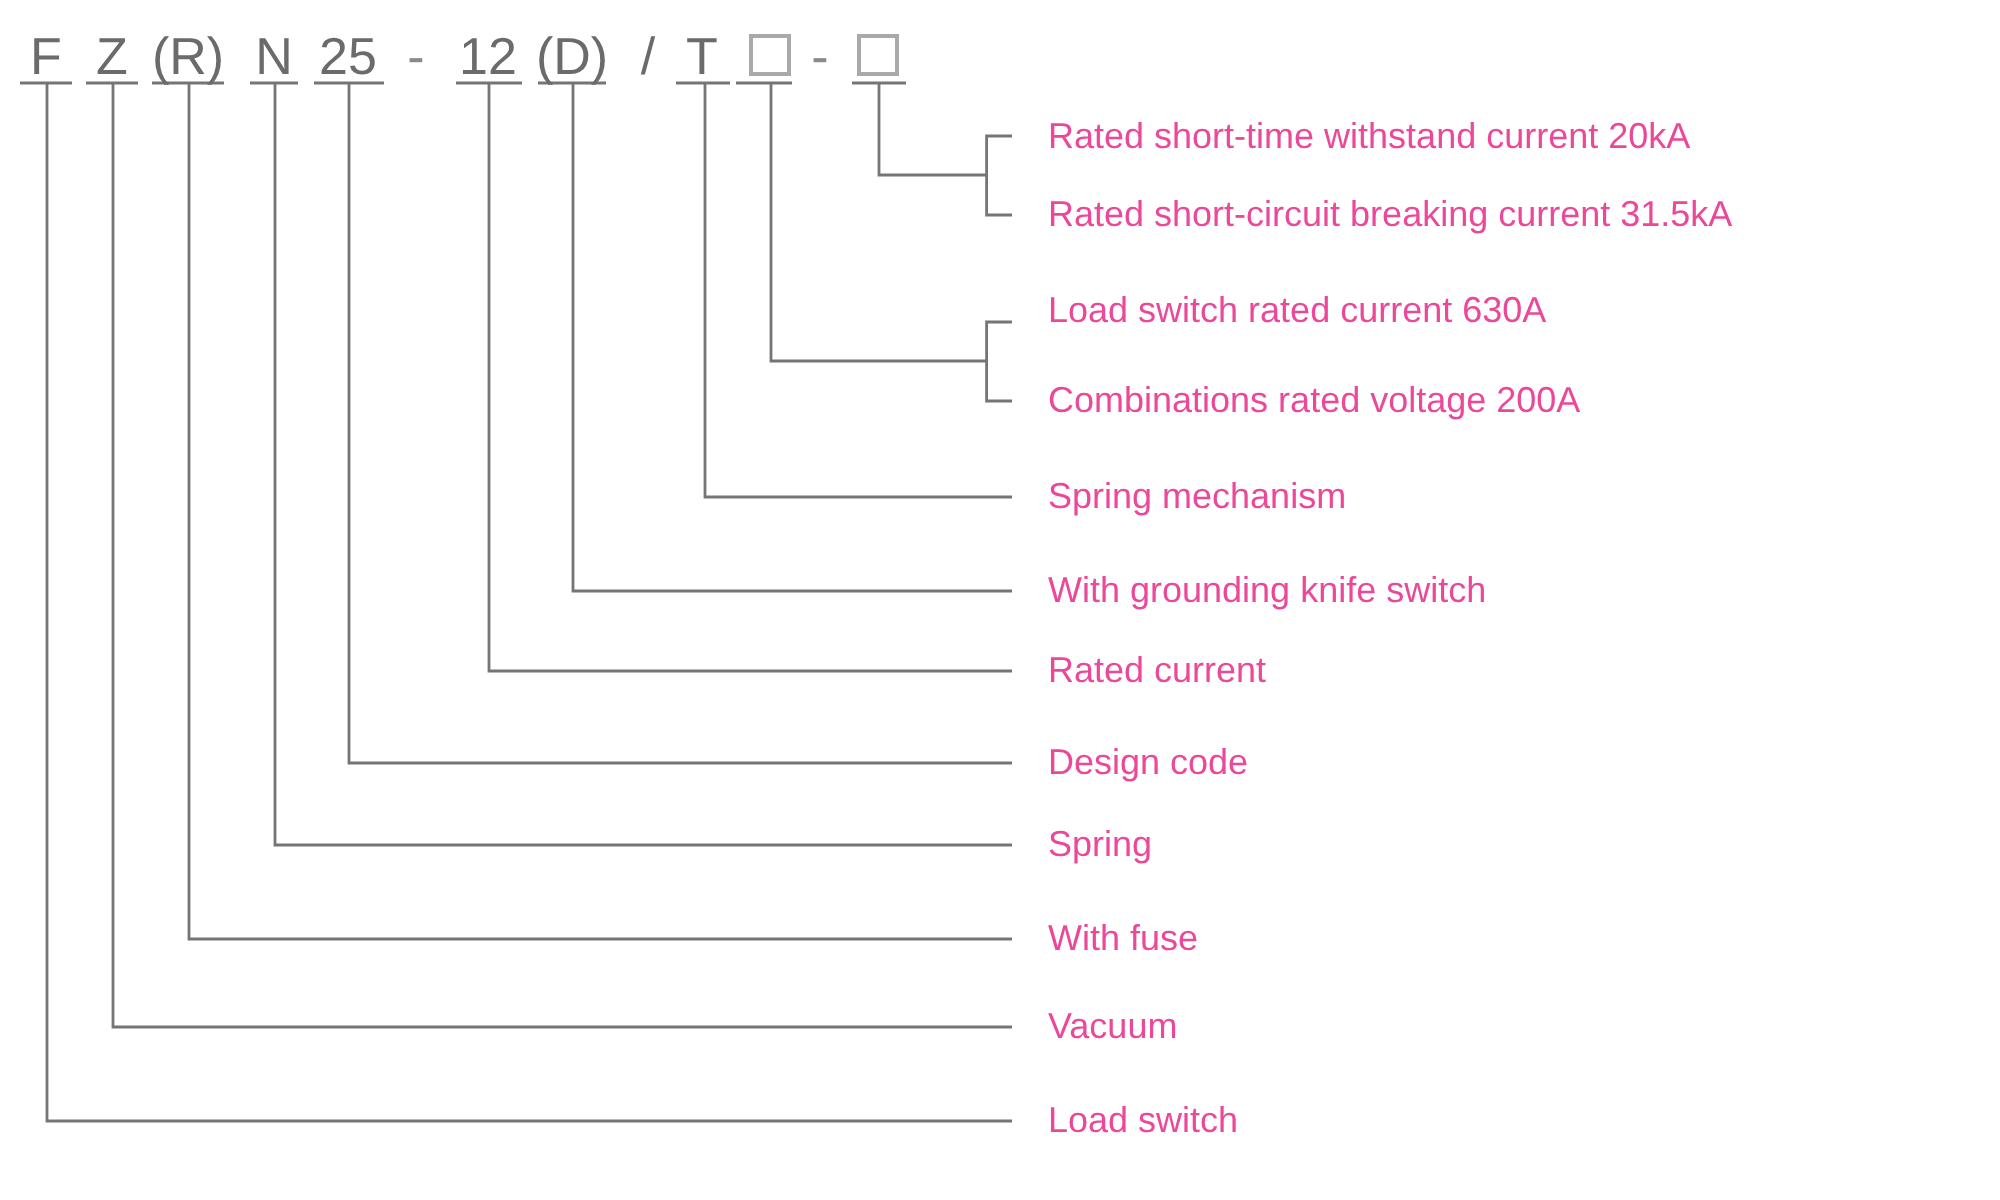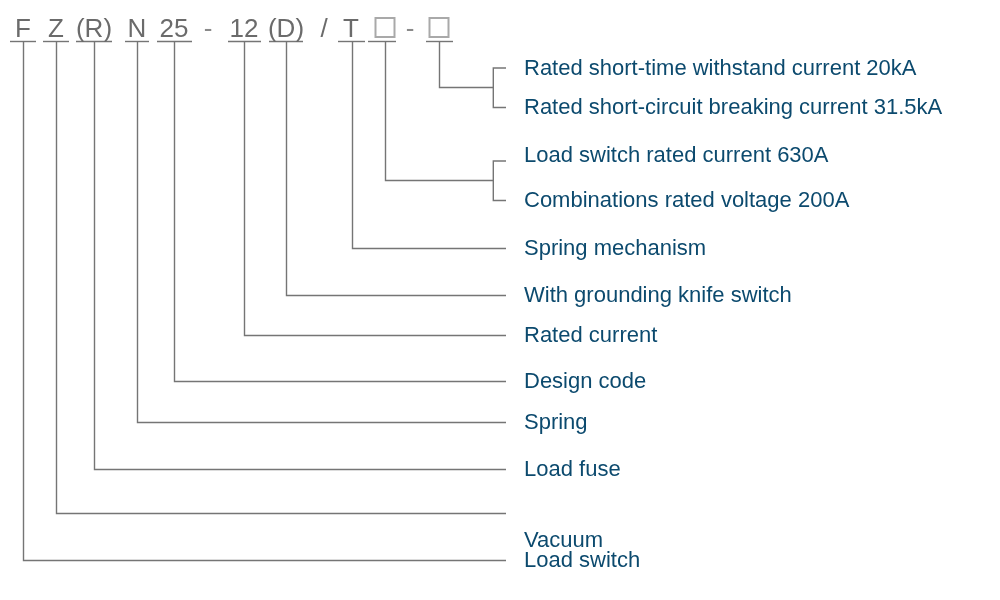--- a/index.html
+++ b/index.html
@@ -50,22 +50,22 @@
     border: 2px solid #a9a9a9;
     transform: translateX(-50%);
     background: #ffffff;
   }
   
   .label {
     position: absolute;
     left: 524px;
     height: 20px;
     line-height: 20px;
-    font-size: 22px;
-    color: #0c4a6e;
+    font-size: 18px;
+    color: #ec4899;
     white-space: nowrap;
   }
 </style>
 </head>
 <body>
 
 <div class="diagram">
 
   <svg class="lines-svg" viewBox="0 0 1000 600" xmlns="http://www.w3.org/2000/svg" aria-hidden="true">
 
@@ -120,18 +120,18 @@
   <div>
     <div class="label" style="top:58px">Rated short-time withstand current 20kA</div>
     <div class="label" style="top:97px">Rated short-circuit breaking current 31.5kA</div>
     <div class="label" style="top:145px">Load switch rated current 630A</div>
     <div class="label" style="top:190px">Combinations rated voltage 200A</div>
     <div class="label" style="top:238px">Spring mechanism</div>
     <div class="label" style="top:285px">With grounding knife switch</div>
     <div class="label" style="top:325px">Rated current</div>
     <div class="label" style="top:371px">Design code</div>
     <div class="label" style="top:412px">Spring</div>
-    <div class="label" style="top:459px">Load fuse</div>
-    <div class="label" style="top:530px">Vacuum</div>
+    <div class="label" style="top:459px">With fuse</div>
+    <div class="label" style="top:503px">Vacuum</div>
     <div class="label" style="top:550px">Load switch</div>
   </div>
 
 </div>
 
 </body></html>

